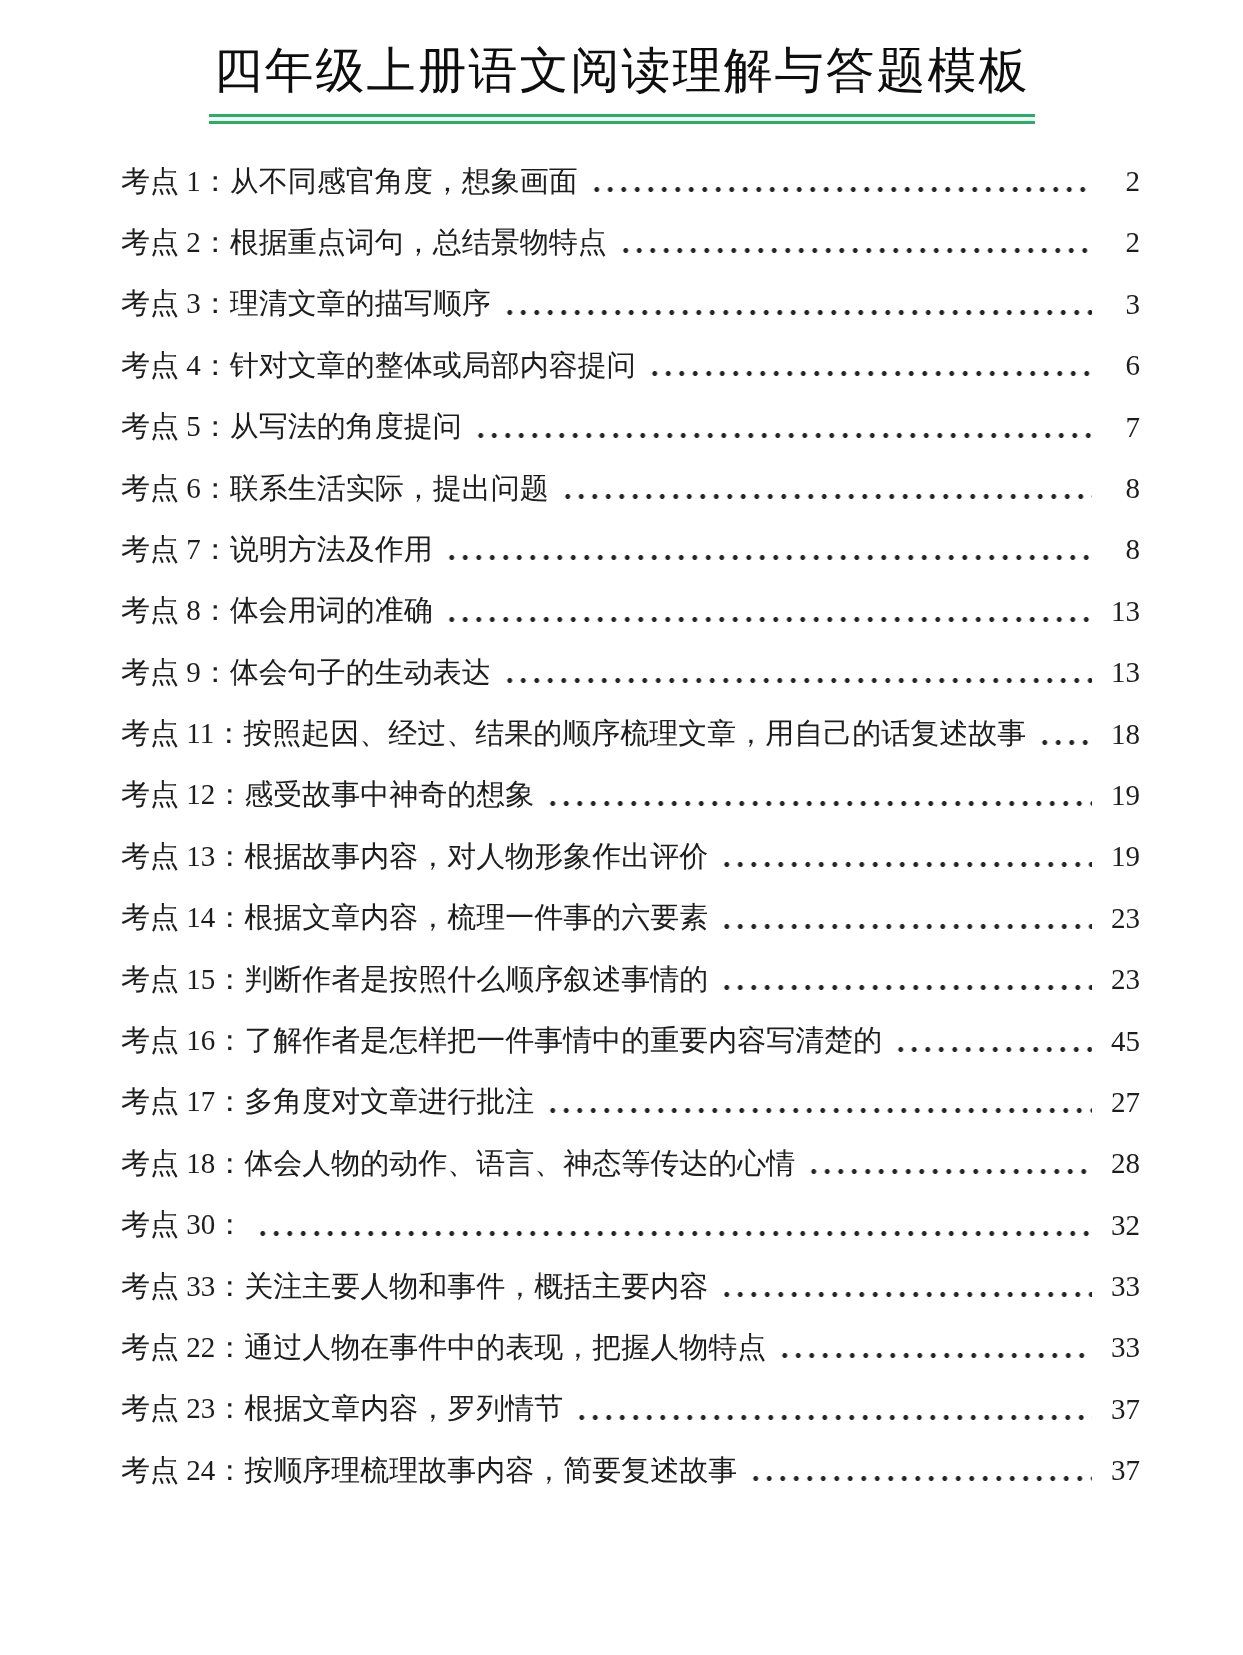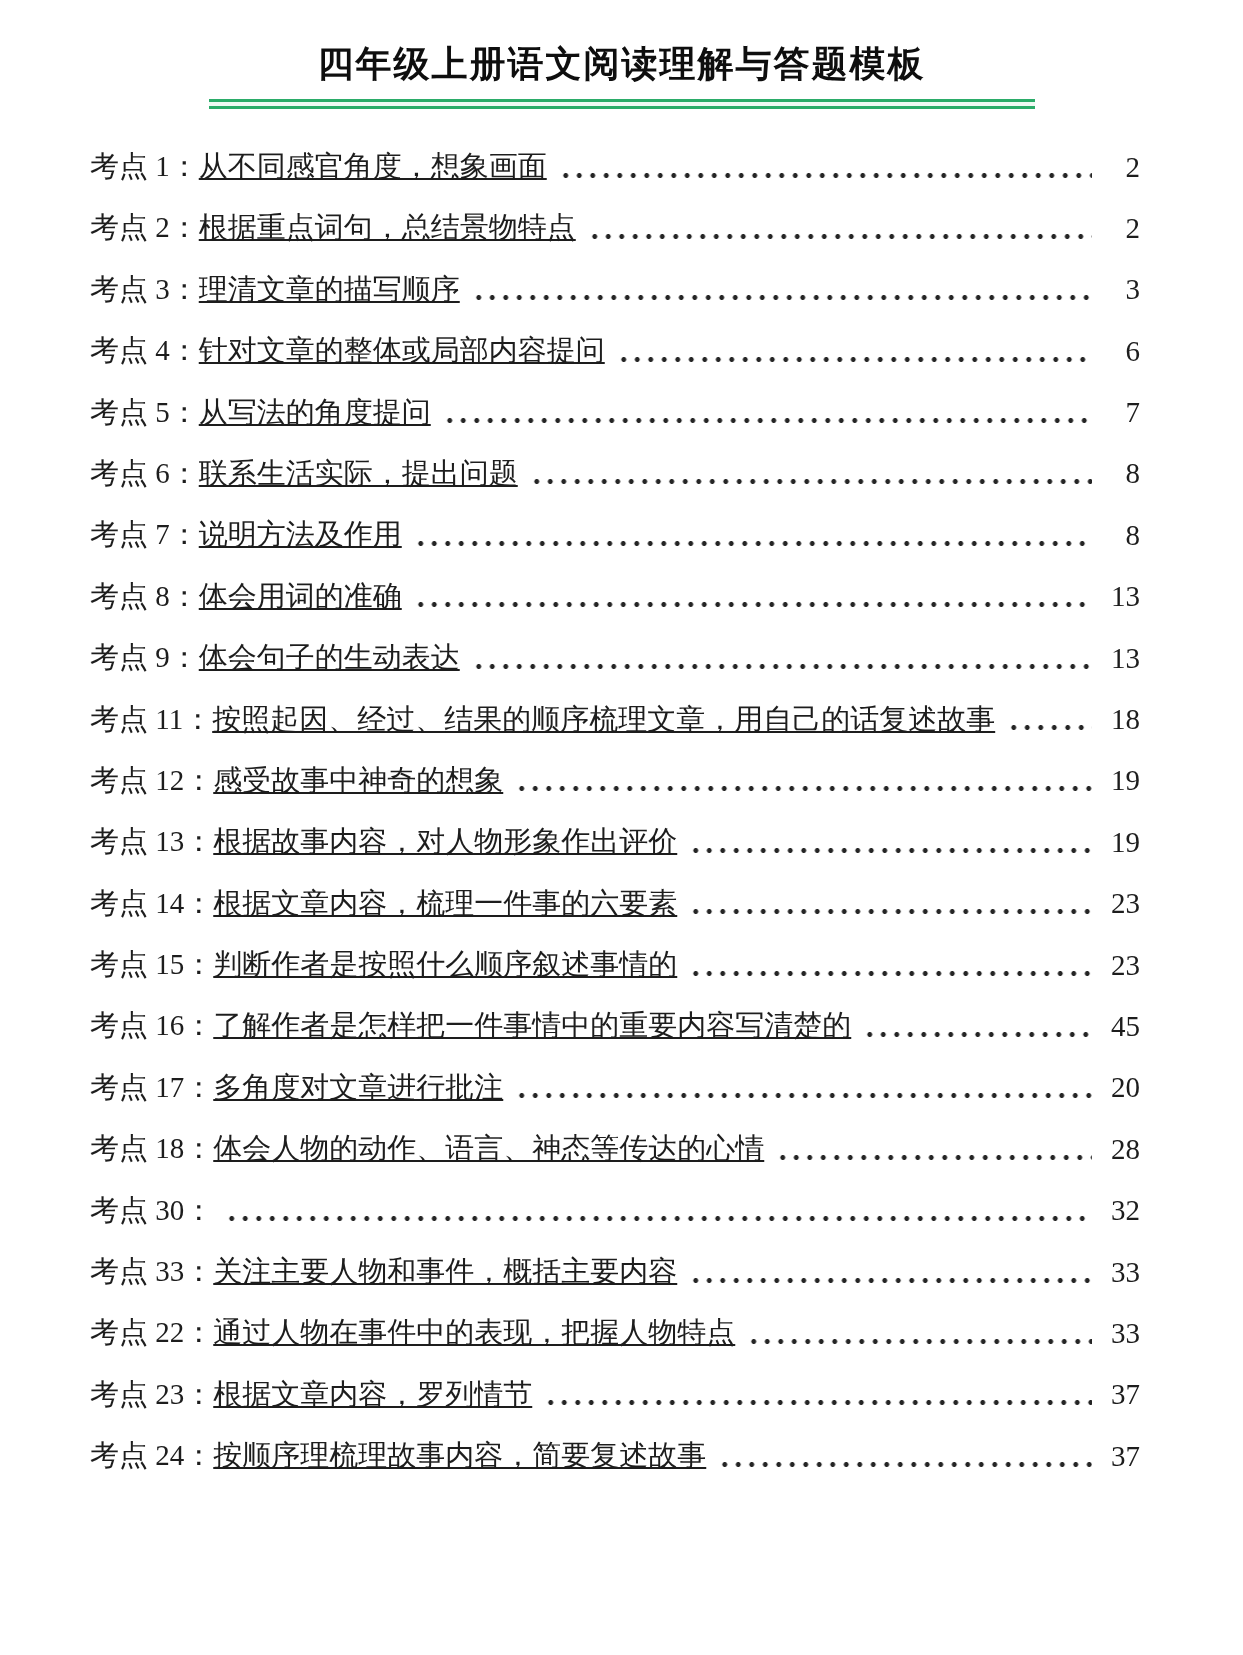--- a/index.html
+++ b/index.html
@@ -13,23 +13,23 @@
     height: 1655px;
     background: #ffffff;
     overflow: hidden;
     font-family: "Liberation Serif", "DejaVu Serif", serif;
     color: #1d1d1d;
   }
   .doc-title {
     margin: 0 auto;
     padding-top: 44px;
     text-align: center;
-    font-size: 36px;
+    font-size: 49px;
     line-height: 1.12;
-    font-weight: bold;
+    font-weight: normal;
     color: #0e0e0e;
     letter-spacing: 2px;
     white-space: nowrap;
   }
   .title-rule {
     width: 826px;
     height: 4px;
     margin: 15px auto 0 auto;
     border-top: 3px solid #2bac69;
     border-bottom: 3px solid #2bac69;
@@ -38,27 +38,27 @@
   .toc {
     margin: 27px 0 0 90px;
     width: 1050px;
   }
   .toc-row {
     display: flex;
     align-items: center;
     height: 61.4px;
     font-size: 29px;
     white-space: nowrap;
+    margin-left: 31px;
   }
   .toc-label {
     white-space: pre;
   }
   .toc-title {
     white-space: pre;
-    text-decoration: underline;
   }
   .toc-dots {
     flex: 1;
     height: 9px;
     position: relative;
     top: 8px;
     margin: 0 6px 0 9px;
     background-image: radial-gradient(circle, #242424 2.1px, rgba(0,0,0,0) 2.8px);
     background-size: 13.5px 9px;
     background-repeat: repeat-x;
@@ -166,21 +166,21 @@
       <div class="toc-row">
     <span class="toc-label">考点 16：</span>
     <span class="toc-title">了解作者是怎样把一件事情中的重要内容写清楚的</span>
     <span class="toc-dots"></span>
     <span class="toc-page">45</span>
   </div>
       <div class="toc-row">
     <span class="toc-label">考点 17：</span>
     <span class="toc-title">多角度对文章进行批注</span>
     <span class="toc-dots"></span>
-    <span class="toc-page">20</span>
+    <span class="toc-page">27</span>
   </div>
       <div class="toc-row">
     <span class="toc-label">考点 18：</span>
     <span class="toc-title">体会人物的动作、语言、神态等传达的心情</span>
     <span class="toc-dots"></span>
     <span class="toc-page">28</span>
   </div>
       <div class="toc-row">
     <span class="toc-label">考点 30：</span>
     <span class="toc-dots"></span>

